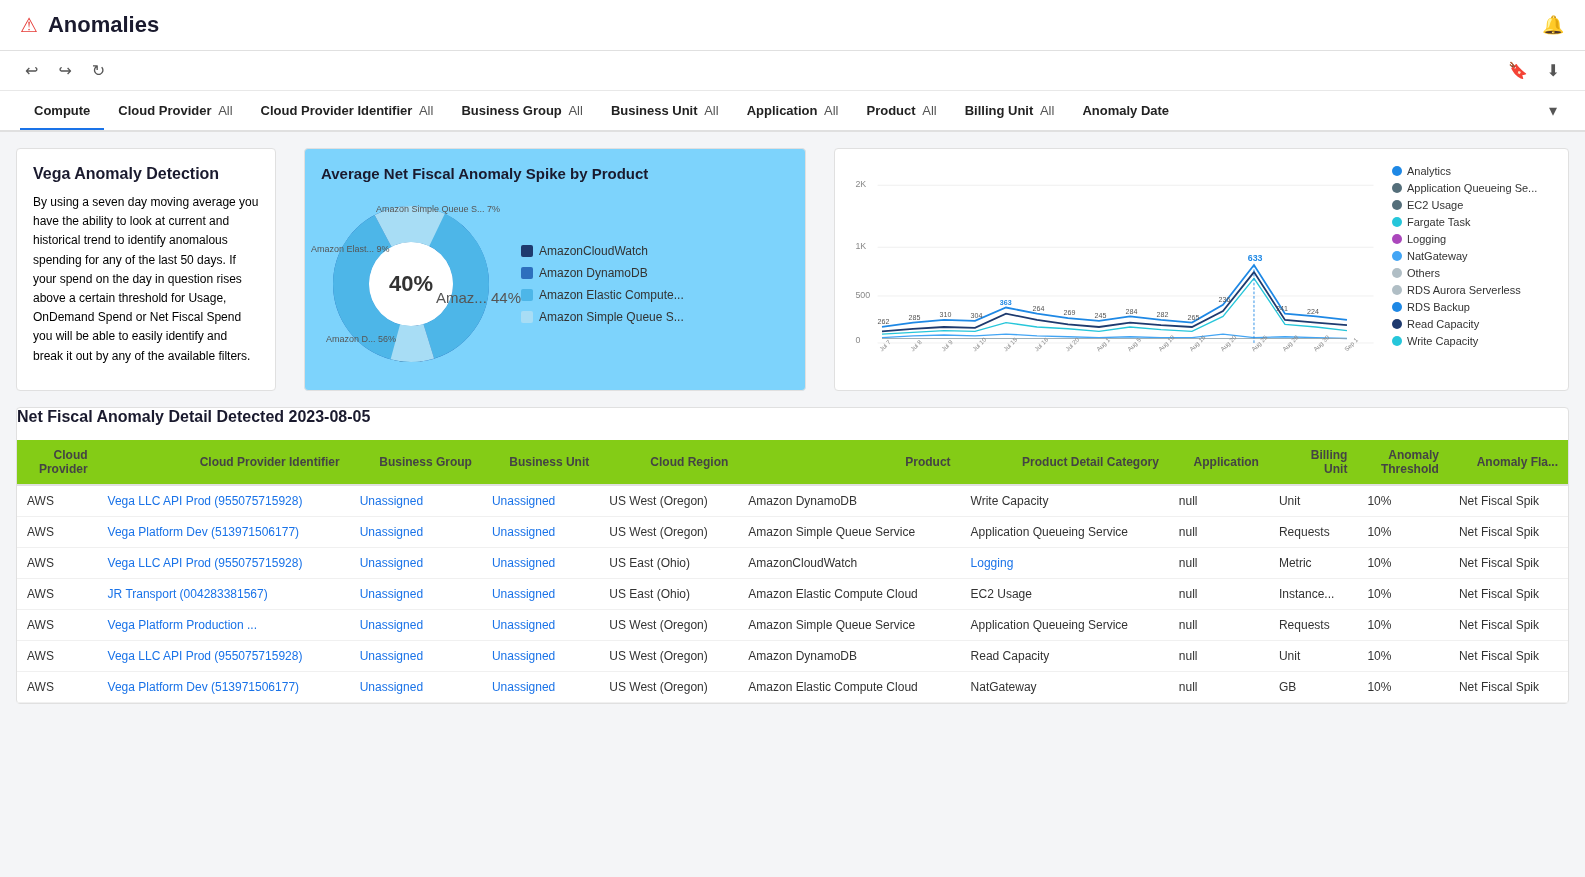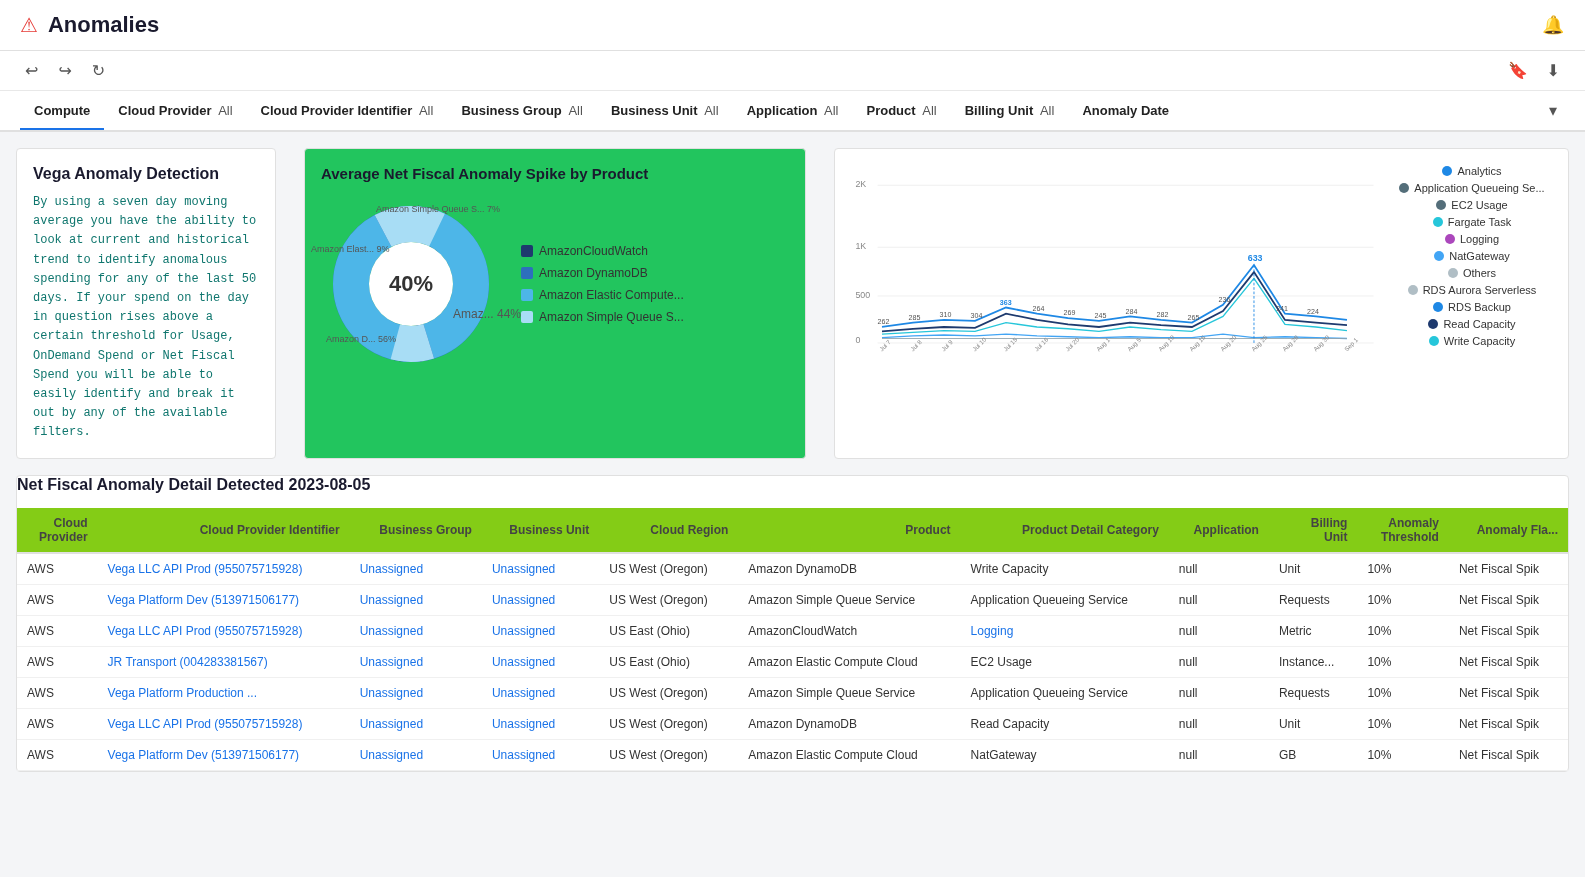--- a/index.html
+++ b/index.html
@@ -27,39 +27,39 @@
 
     
     .main { padding: 16px; }
 
     
     .top-row { display: flex; gap: 28px; margin-bottom: 16px; }
 
     
     .vega-card { background: #fff; border: 1px solid #e0e0e0; border-radius: 4px; padding: 16px; width: 260px; flex-shrink: 0; }
     .vega-title { font-size: 16px; font-weight: 700; margin-bottom: 10px; color: #1a1a2e; }
-    .vega-text { font-size: 12px; color: #0f766e; line-height: 1.6; font-family: Liberation Mono, monospace; }
-
-    
-    .donut-card { background: #22c55e; border: 1px solid #e0e0e0; border-radius: 4px; padding: 16px; flex: 1; }
+    .vega-text { font-size: 12px; color: #000000; line-height: 1.6; }
+
+    
+    .donut-card { background: #7dd3fc; border: 1px solid #e0e0e0; border-radius: 4px; padding: 16px; flex: 1; }
     .card-title { font-size: 15px; font-weight: 700; margin-bottom: 12px; color: #1a1a2e; }
 
     .donut-content { display: flex; align-items: center; gap: 20px; }
     .donut-wrapper { position: relative; width: 180px; height: 180px; flex-shrink: 0; }
     .donut-center { position: absolute; top: 50%; left: 50%; transform: translate(-50%, -50%); font-size: 22px; font-weight: 700; color: #333; }
 
     .donut-legend { display: flex; flex-direction: column; gap: 8px; font-size: 12px; }
     .legend-item { display: flex; align-items: center; gap: 6px; }
     .legend-dot { width: 12px; height: 12px; border-radius: 2px; flex-shrink: 0; }
 
     
     .trending-card { background: #fff; border: 1px solid #e0e0e0; border-radius: 4px; padding: 16px; flex: 1.5; }
     .trending-content { display: flex; gap: 10px; }
     .trending-chart { flex: 1; position: relative; height: 200px; }
-    .trending-legend { display: flex; flex-direction: column; gap: 5px; font-size: 11px; min-width: 160px; align-items: center; }
+    .trending-legend { display: flex; flex-direction: column; gap: 5px; font-size: 11px; min-width: 160px; }
     .trending-legend-item { display: flex; align-items: center; gap: 5px; }
     .trending-dot { width: 10px; height: 10px; border-radius: 50%; flex-shrink: 0; }
 
     
     .table-section { background: #fff; border: 1px solid #e0e0e0; border-radius: 4px; }
     .table-title { font-size: 16px; font-weight: 700; margin-bottom: 14px; color: #1a1a2e; }
     .data-table { width: 100%; border-collapse: collapse; font-size: 12px; }
     .data-table th { background: #84cc16; font-weight: 600; color: #444; padding: 8px 10px; border-bottom: 2px solid #e0e0e0; text-align: right; white-space: nowrap; }
     .data-table td { padding: 8px 10px; border-bottom: 1px solid #f0f0f0; color: #333; white-space: nowrap; }
     .link-text { color: #1a73e8; cursor: pointer; }
@@ -148,21 +148,21 @@
             <circle cx="90" cy="90" r="60" fill="none" stroke="#4db6e8" stroke-width="36" stroke-dasharray="166.1 11.1" stroke-dashoffset="-181.2"></circle>
 
             <circle cx="90" cy="90" r="60" fill="none" stroke="#a8ddf5" stroke-width="36" stroke-dasharray="34.0 143.2" stroke-dashoffset="-347.3"></circle>
             <circle cx="90" cy="90" r="42" fill="white"></circle>
           </svg>
           <div class="donut-center">40%</div>
           
           <div style="position:absolute; top:10px; left:55px; font-size:9px; color:#555;">Amazon Simple Queue S... 7%</div>
           <div style="position:absolute; top:50px; left:-10px; font-size:9px; color:#555;">Amazon Elast... 9%</div>
           <div style="position:absolute; bottom:30px; left:5px; font-size:9px; color:#555;">Amazon D... 56%</div>
-          <div style="position:absolute; bottom:53px; right:-20px; font-size:12px; color:#555;">Amaz... 44%</div>
+          <div style="position:absolute; bottom:68px; right:-20px; font-size:15px; color:#555;">Amaz... 44%</div>
         </div>
         <div class="donut-legend">
           <div class="legend-item">
             <div class="legend-dot" style="background:#1e3a6e;"></div>
             <span>AmazonCloudWatch</span>
           </div>
           <div class="legend-item">
             <div class="legend-dot" style="background:#2d6fbd;"></div>
             <span>Amazon DynamoDB</span>
           </div>

